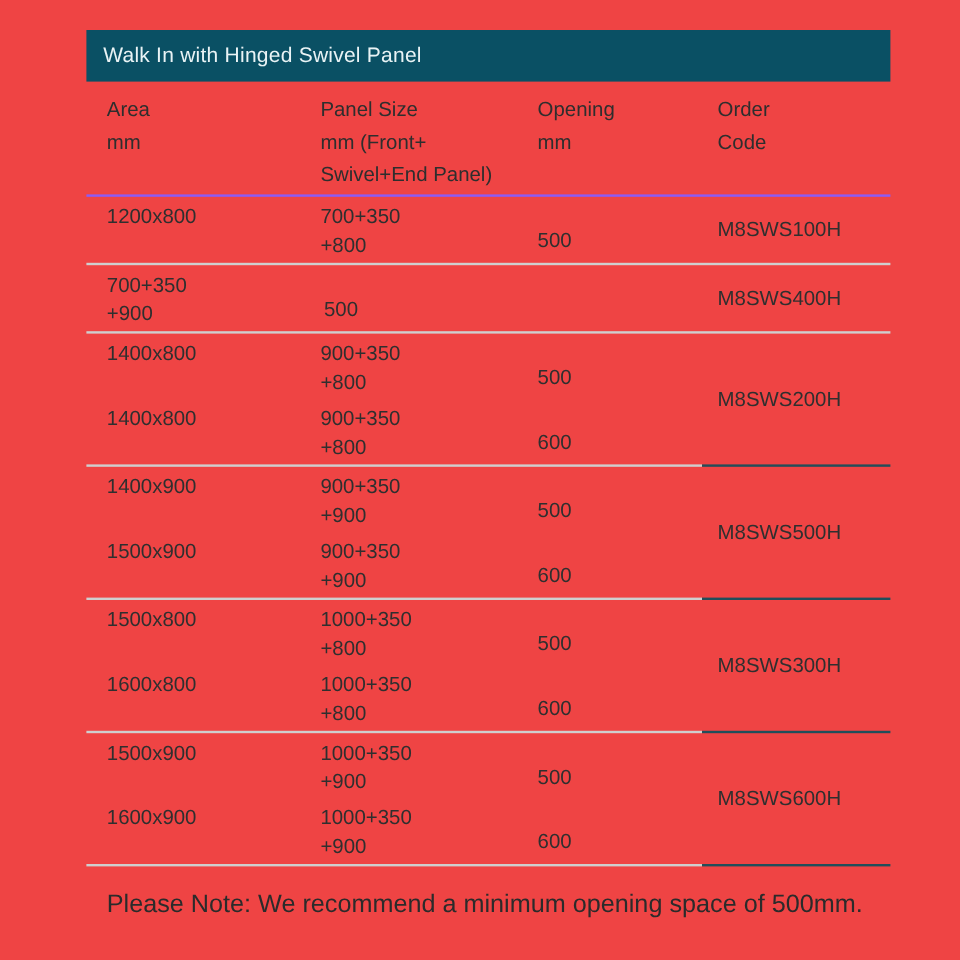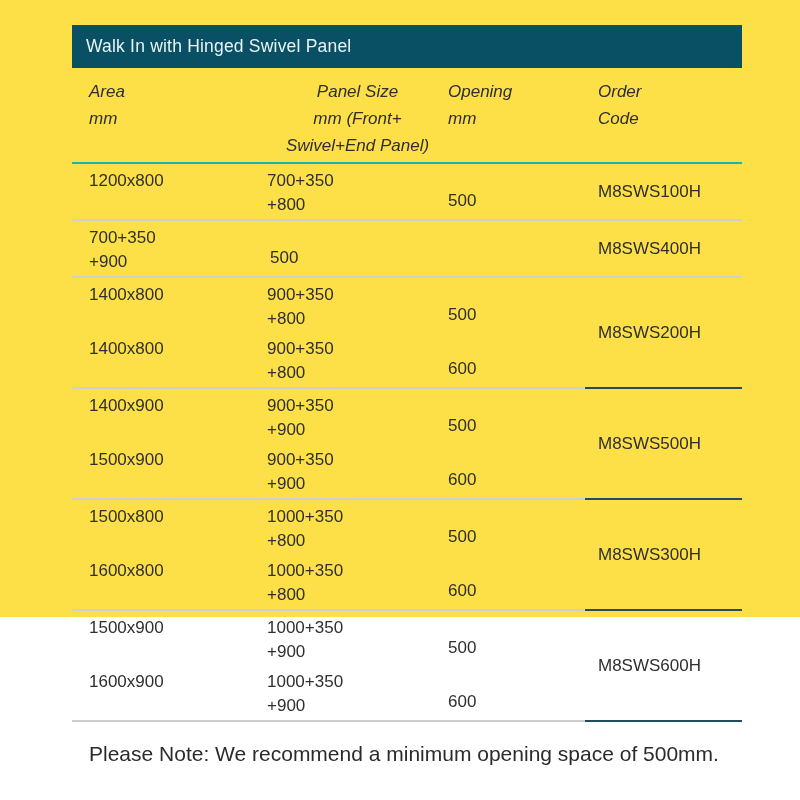--- a/index.html
+++ b/index.html
@@ -3,42 +3,41 @@
 <meta charset="utf-8">
 <style>
   * { margin:0; padding:0; box-sizing:border-box; }
   html,body { background:#ffffff; }
   body {
     width:800px; height:800px;
     font-family:"Liberation Sans", sans-serif;
     color:#2f2f2f;
     overflow:hidden;
   }
-  .sheet { position:relative; width:800px; height:617px; background:#fde047; }
+  .sheet { position:relative; width:800px; height:800px; background:#ef4444; }
   .table-wrap { position:absolute; left:72px; top:25px; width:670px; }
 
   .title-bar {
     height:43px;
     background:#0a5064;
     color:#e9f3f5;
     display:flex; align-items:center;
     padding-left:14px;
     font-size:17.5px;
     letter-spacing:.2px;
   }
 
   .head {
     display:flex;
     padding:10px 0 3px 17px;
-    border-bottom:2px solid #14b8a6;
-    font-style:italic;
+    border-bottom:2px solid #8b5cf6;
   }
   .hcell { font-size:17px; line-height:27px; color:#2e2e2e; }
   .hcell.c1 { width:178px; }
-  .hcell.c2 { width:181px;text-align:center; }
+  .hcell.c2 { width:181px; }
   .hcell.c3 { width:150px; }
   .hcell.c4 { flex:1; }
 
   .group { display:flex; }
   .group .rows {
     width:513px;
     padding:5px 0 2px 17px;
     border-bottom:2px solid #cfcfcf;
   }
   .group .codecell {

